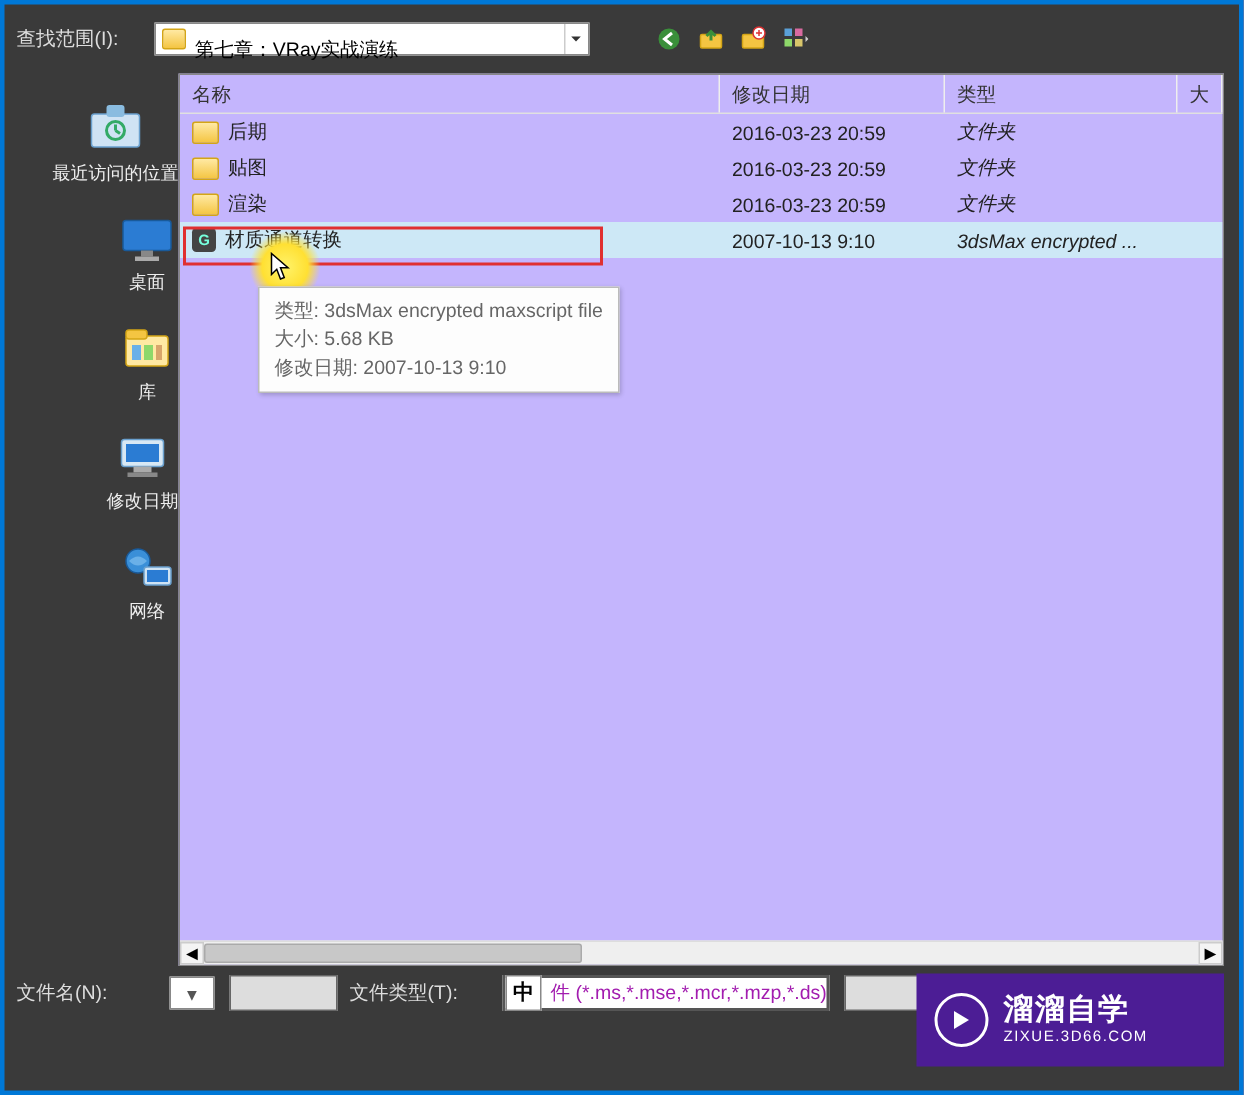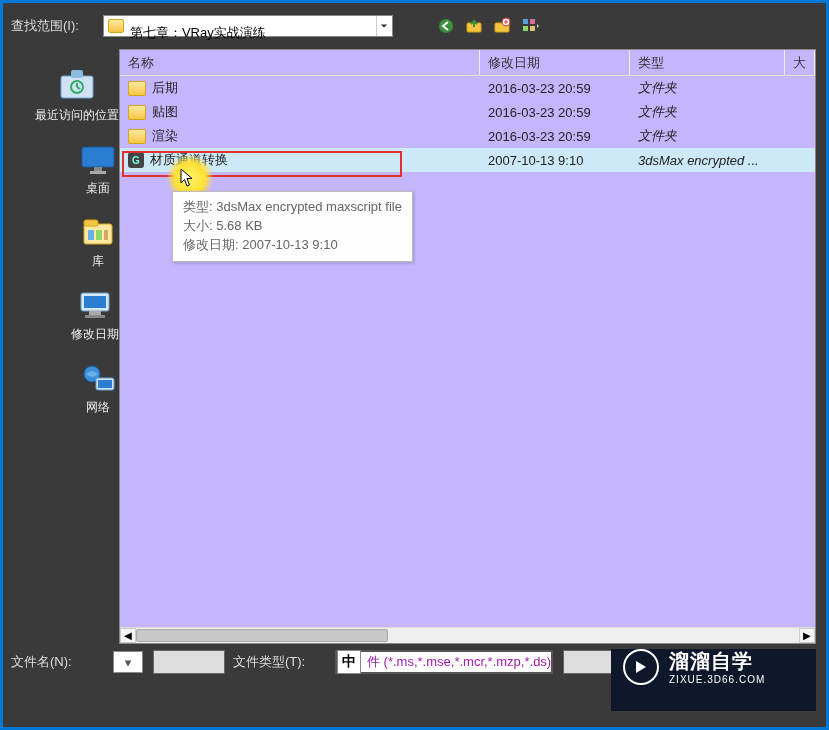--- a/index.html
+++ b/index.html
@@ -185,23 +185,23 @@
   .ft-text { color:#a21caf; }
   .dlg-btn {
     width:72px; height:24px;
     border:1px solid #666; background:#ddd;
   }
 
   .watermark {
     position:absolute;
     right:10px; bottom:16px;
     width:205px; height:62px;
-    background:#0f172a;
+    background:#4c1d95;
     color:#fff;
-    display:flex; align-items:flex-start;
+    display:flex; align-items:center;
     padding:0 12px;
     gap:10px;
     z-index:20;
   }
   .wm-logo {
     width:36px; height:36px; border:2px solid #fff; border-radius:50%;
     display:flex; align-items:center; justify-content:center;
   }
   .wm-text { display:flex; flex-direction:column; line-height:1.25;}
   .wm-big { font-size:20px; font-weight:bold; letter-spacing:1px;}

